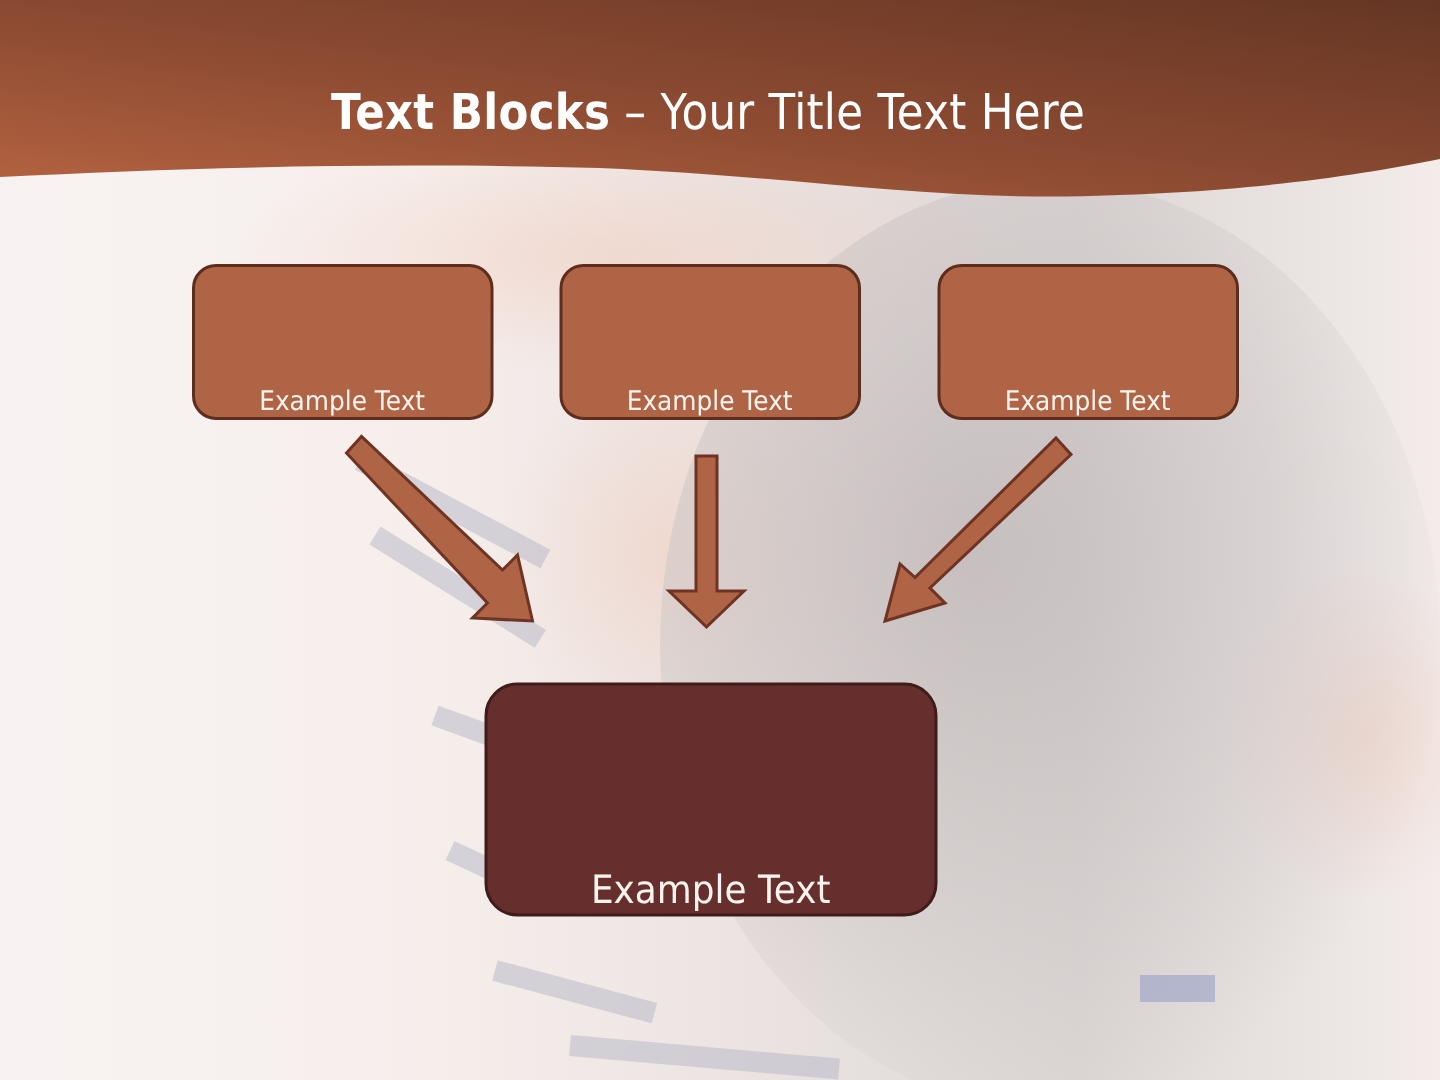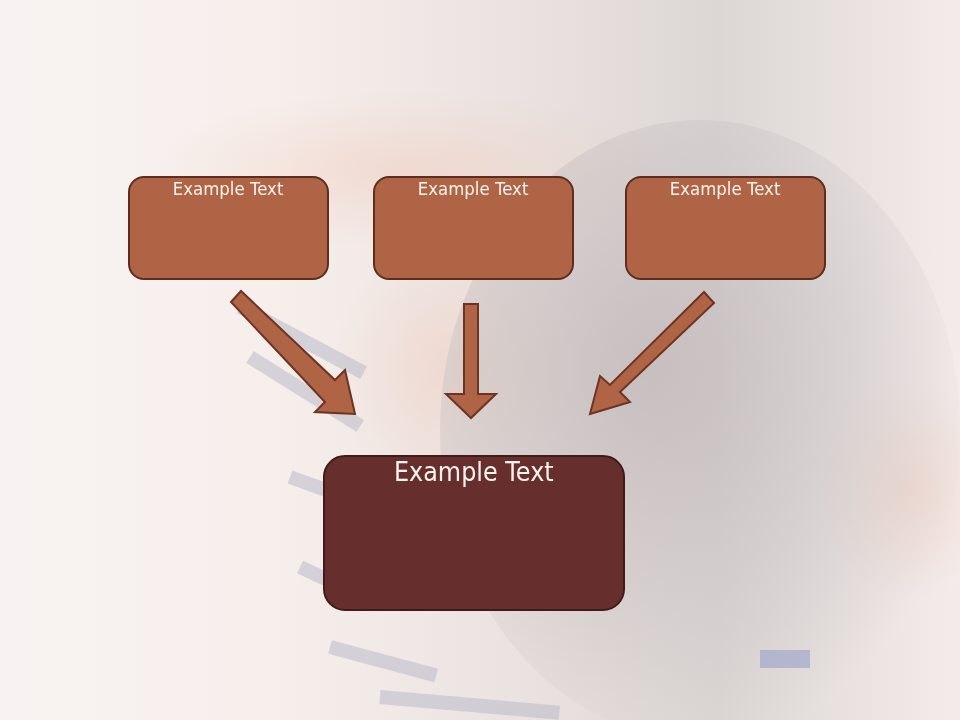--- a/index.html
+++ b/index.html
@@ -22,21 +22,21 @@
       position: absolute; left: 0; top: 54px; width: 944px; text-align: center;
       color: #ffffff; font-size: 33px; line-height: 42px; letter-spacing: 0.2px;
       font-family: "DejaVu Sans", sans-serif;
       transform: scaleX(0.88);
     }
     .title .bold { font-weight: bold; }
 
     
     .box {
       position: absolute; border: 2.5px solid #5e2d1e; border-radius: 16px;
-      display: flex; align-items: flex-start; justify-content: center;
+      display: flex; align-items: flex-end; justify-content: center;
       color: #fbf3ee; cursor: pointer;
     }
     .box.top { background: #b06446; width: 201px; height: 104px; top: 176px; font-size: 18px; }
     .box.bottom { background: #662f2e; border-color: #3f1b1a; width: 302px; height: 156px; top: 455px; left: 323px; font-size: 26px; border-radius: 22px; }
     .box span { font-family: "DejaVu Sans", sans-serif; transform: scaleX(0.92); }
 
     .arrows { position: absolute; left: 0; top: 0; }
   </style>
 </head>
 <body>
@@ -49,20 +49,35 @@
   <div class="bg-skin" style="left:820px; top:380px; width:180px; height:220px;"></div>
   <div class="bg-hair" style="left:440px; top:120px; width:520px; height:620px;"></div>
   <div class="stripe" style="left:240px; top:300px; width:140px; transform:rotate(28deg);"></div>
   <div class="stripe" style="left:250px; top:350px; width:130px; transform:rotate(32deg);"></div>
   <div class="stripe" style="left:290px; top:470px; width:60px; transform:rotate(20deg);"></div>
   <div class="stripe" style="left:300px; top:560px; width:90px; transform:rotate(25deg);"></div>
   <div class="stripe" style="left:330px; top:640px; width:110px; transform:rotate(15deg);"></div>
   <div class="stripe" style="left:380px; top:690px; width:180px; transform:rotate(5deg);"></div>
   <div class="stripe" style="left:760px; top:650px; width:50px; height:18px; background: rgba(150,160,200,0.6);"></div>
 
+  <div class="header">
+    <svg width="960" height="140" viewBox="0 0 960 140">
+      <defs>
+        <linearGradient id="hdrGrad" x1="0" y1="1" x2="1" y2="0">
+          <stop offset="0" stop-color="#b66441"></stop>
+          <stop offset="0.45" stop-color="#8d4b32"></stop>
+          <stop offset="1" stop-color="#653624"></stop>
+        </linearGradient>
+      </defs>
+      <path d="M0,0 L960,0 L960,106 C900,118 820,130 700,131 C600,131 520,117 400,112 C250,108 120,112 0,118 Z" fill="url(#hdrGrad)"></path>
+    </svg>
+    <div class="title">
+      <span class="bold">Text Blocks</span><span> – </span><span>Your Title Text Here</span>
+    </div>
+  </div>
 
   <svg class="arrows" width="960" height="720" viewBox="0 0 960 720">
     <g fill="#b06446" stroke="#6e3322" stroke-width="2" stroke-linejoin="miter">
 
       <path d="M231,302 L241,291 L335,380 L345,370 L355,414 L315,412 L325,402 Z"></path>
 
       <path d="M464,304 L478,304 L478,394 L496,394 L471,418 L446,394 L464,394 Z"></path>
 
       <path d="M704,292 L714,303 L620,392 L630,402 L590,414 L600,376 L610,385 Z"></path>
     </g>

